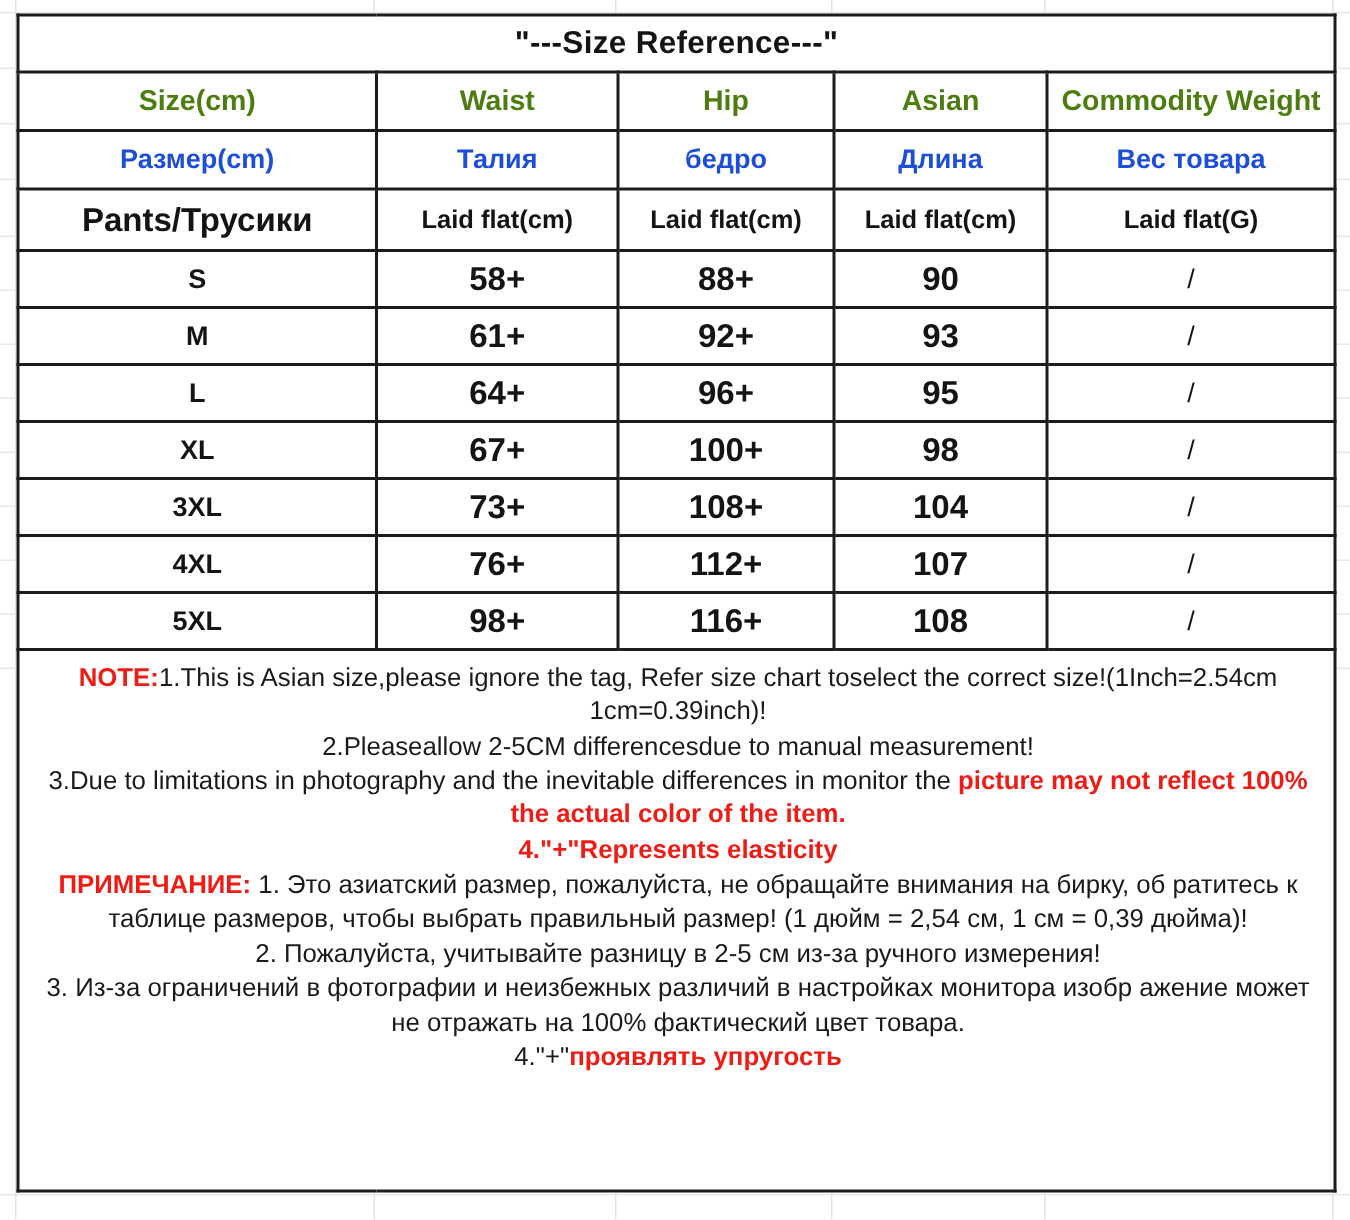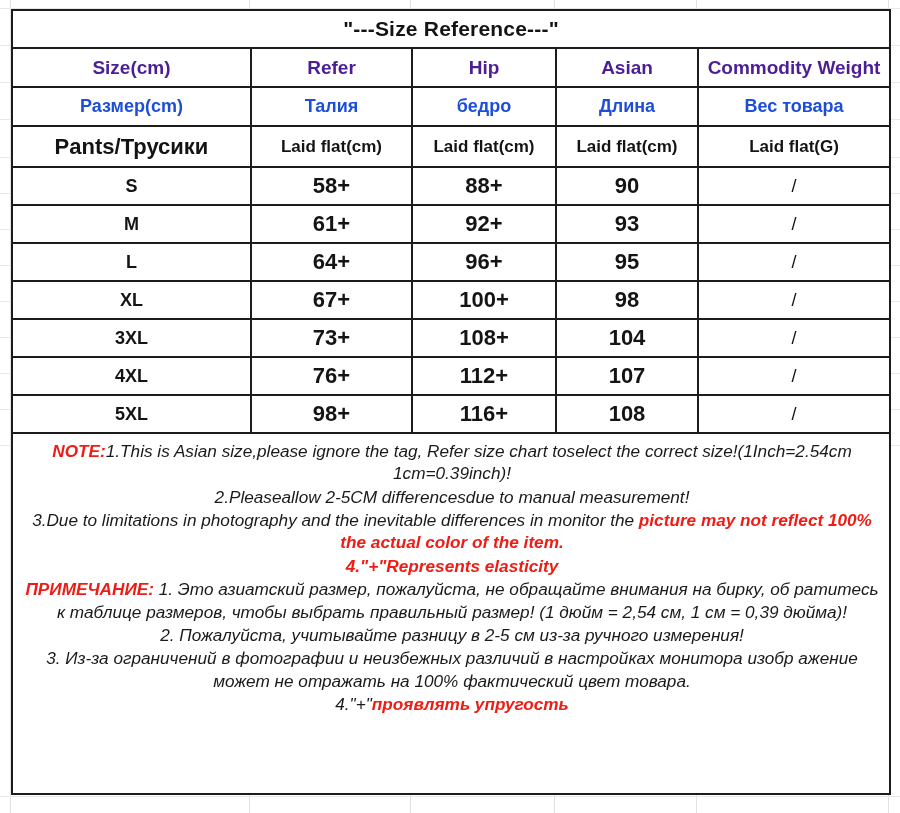--- a/index.html
+++ b/index.html
@@ -75,21 +75,21 @@
     font-size: 21px;
     font-weight: bold;
     letter-spacing: 0.2px;
     color: #141414;
   }
 
   .row-head td {
     height: 37px;
     font-size: 19px;
     font-weight: bold;
-    color: #4c1d95;
+    color: #4d7c0f;
   }
   .row-head2 td {
     height: 37px;
     font-size: 18px;
     font-weight: bold;
     color: #1d4ed8;
   }
   .row-head3 td {
     height: 39px;
     font-size: 17px;
@@ -118,21 +118,20 @@
     font-size: 18px;
   }
 
   .note-cell {
     text-align: right;
     vertical-align: top !important;
     padding: 6px 8px 4px 10px !important;
     line-height: 1.30;
     font-size: 17.2px;
     color: #1a1a1a;
-    font-style: italic;
   }
   .note-cell p {
     margin: 0 0 1px 0;
   }
   .red {
     color: #ee1c14;
     font-weight: bold;
   }
   .note-ru {
     font-size: 17.2px;
@@ -175,21 +174,21 @@
     </colgroup>
     <tbody>
       <tr class="row-title">
         <td colspan="5">
           <span class="title-text">"---Size Reference---"</span>
         </td>
       </tr>
 
       <tr class="row-head">
         <td>Size(cm)</td>
-        <td>Refer</td>
+        <td>Waist</td>
         <td>Hip</td>
         <td>Asian</td>
         <td>Commodity Weight</td>
       </tr>
 
       <tr class="row-head2">
         <td>Размер(cm)</td>
         <td>Талия</td>
         <td>бедро</td>
         <td>Длина</td>

